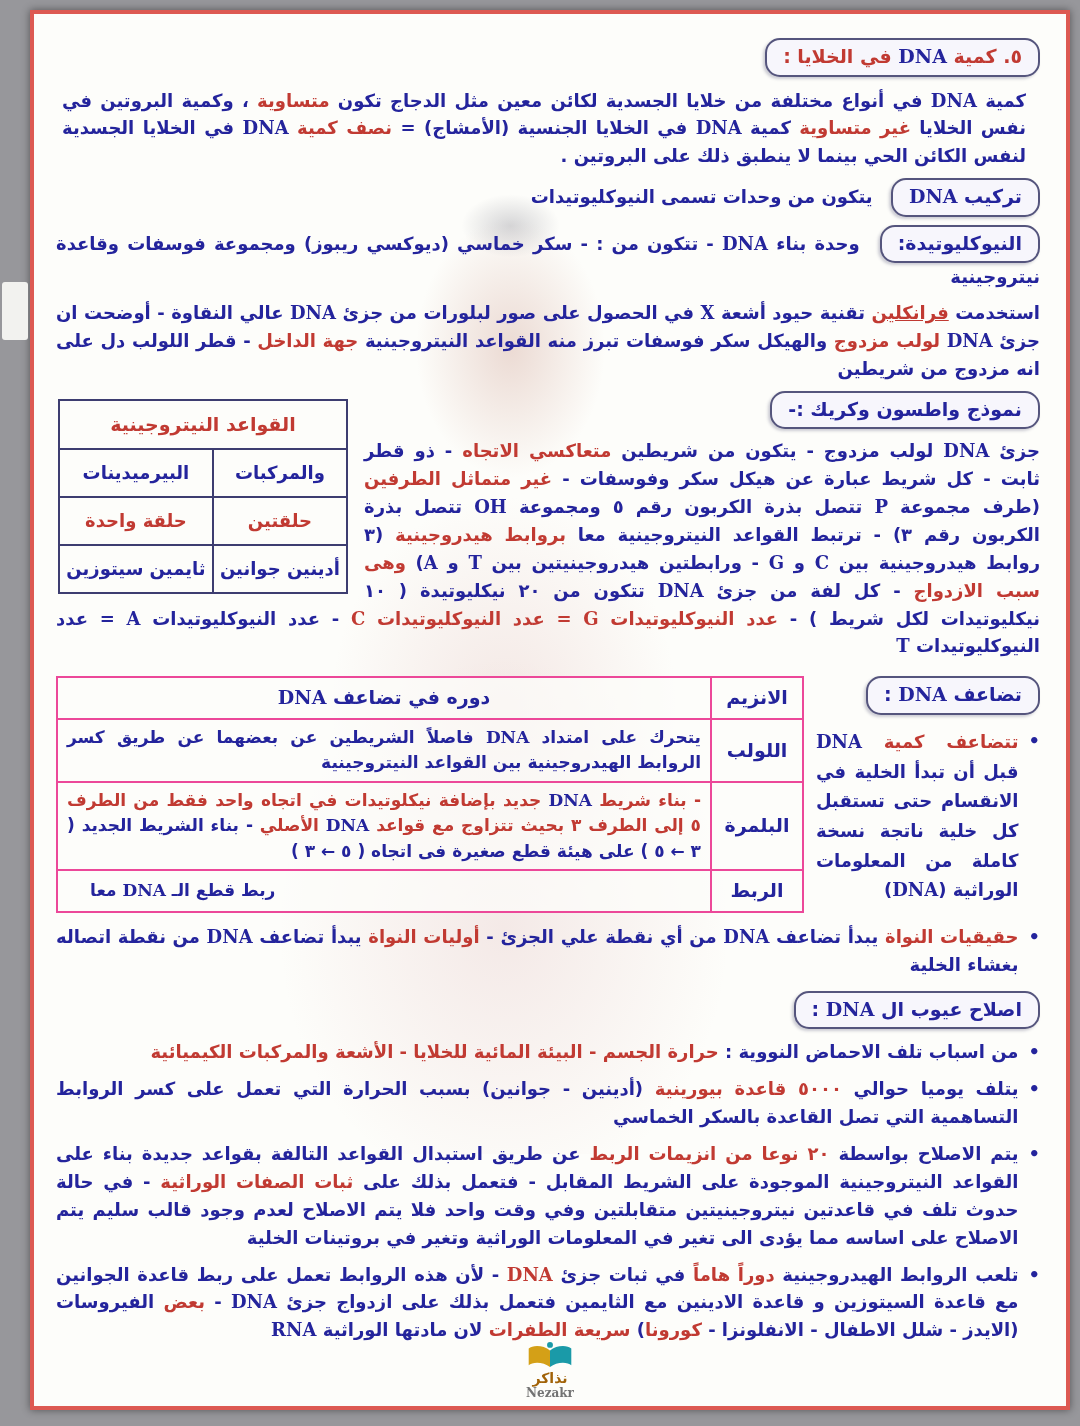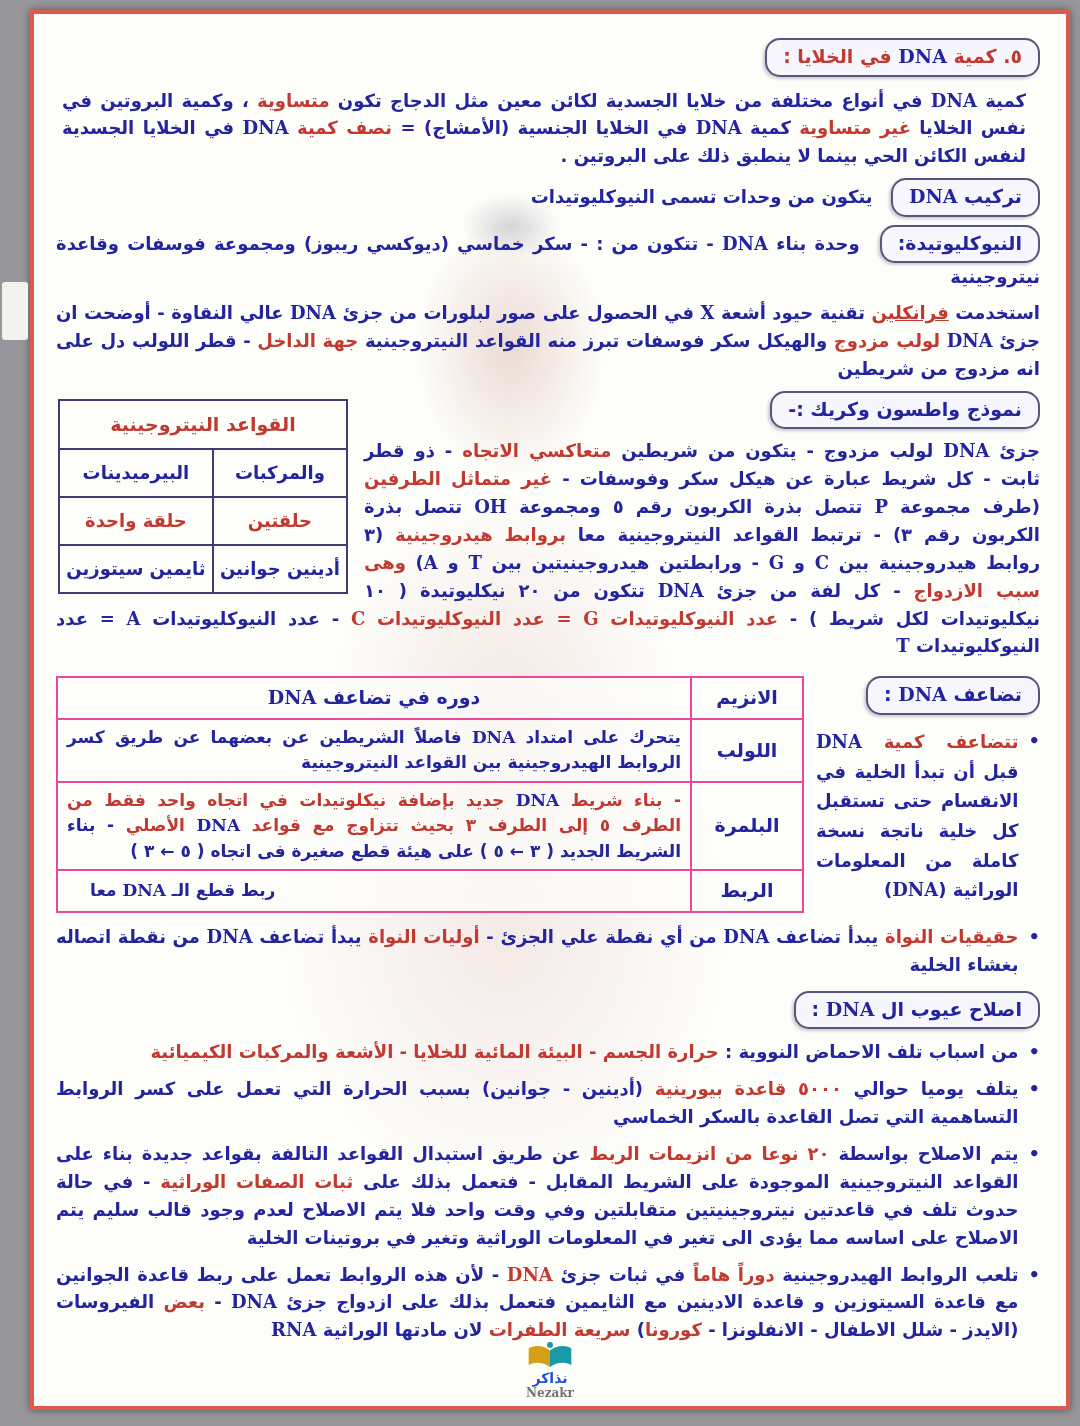--- a/index.html
+++ b/index.html
@@ -78,34 +78,34 @@
   }
   .bases .t-title { font-size: 19px; }
   .watson-head { margin: 4px 0 8px 0; }
   .clear { clear: both; }
   .enzyme-row { display: flex; gap: 12px; align-items: flex-start; margin-top: 8px; }
   .side-col { width: 224px; flex: none; }
   .side-col .hbox { margin-left: 0; }
   .enzymes { flex: 1; background: rgba(252,252,250,0.75); }
   .enzymes th, .enzymes td { border: 2px solid #ec4899; padding: 5px 9px; }
   .enzymes th { text-align: center; font-size: 19px; }
-  .ename { width: 112px; text-align: center; font-size: 19px; margin-left: 31px; }
+  .ename { width: 92px; text-align: center; font-size: 19px; margin-left: 31px; }
   .erole { text-align: justify; font-size: 17px; line-height: 1.5; border-radius: 9px; }
   .erole.center { text-align: left; padding-left: 32px; }
   .bullet { display: flex; gap: 10px; margin: 9px 0; }
   .bullet .dot { flex: none; line-height: 1.5; }
   .bullet .btext { flex: 1; text-align: justify; }
   .side-bullet { margin-top: 12px; line-height: 1.65; font-size: 18px; }
   .repair-head-row { margin: 12px 0 6px 0; }
   .footer-logo {
     position: absolute; bottom: 6px; left: 0; right: 0;
     display: flex; flex-direction: column; align-items: center;
     line-height: 1.1;
   }
-  .logo-ar { color: #1d4ed8; font-size: 14px; font-weight: bold; }
+  .logo-ar { color: #a16207; font-size: 14px; font-weight: bold; }
   .logo-en { color: #737373; font-size: 12px; font-weight: bold; font-family: "DejaVu Serif", serif; }
 </style>
 </head>
 <body>
 
 <div class="scan-notch"></div>
 
 <div class="page">
   <div class="watermark"></div>
 

